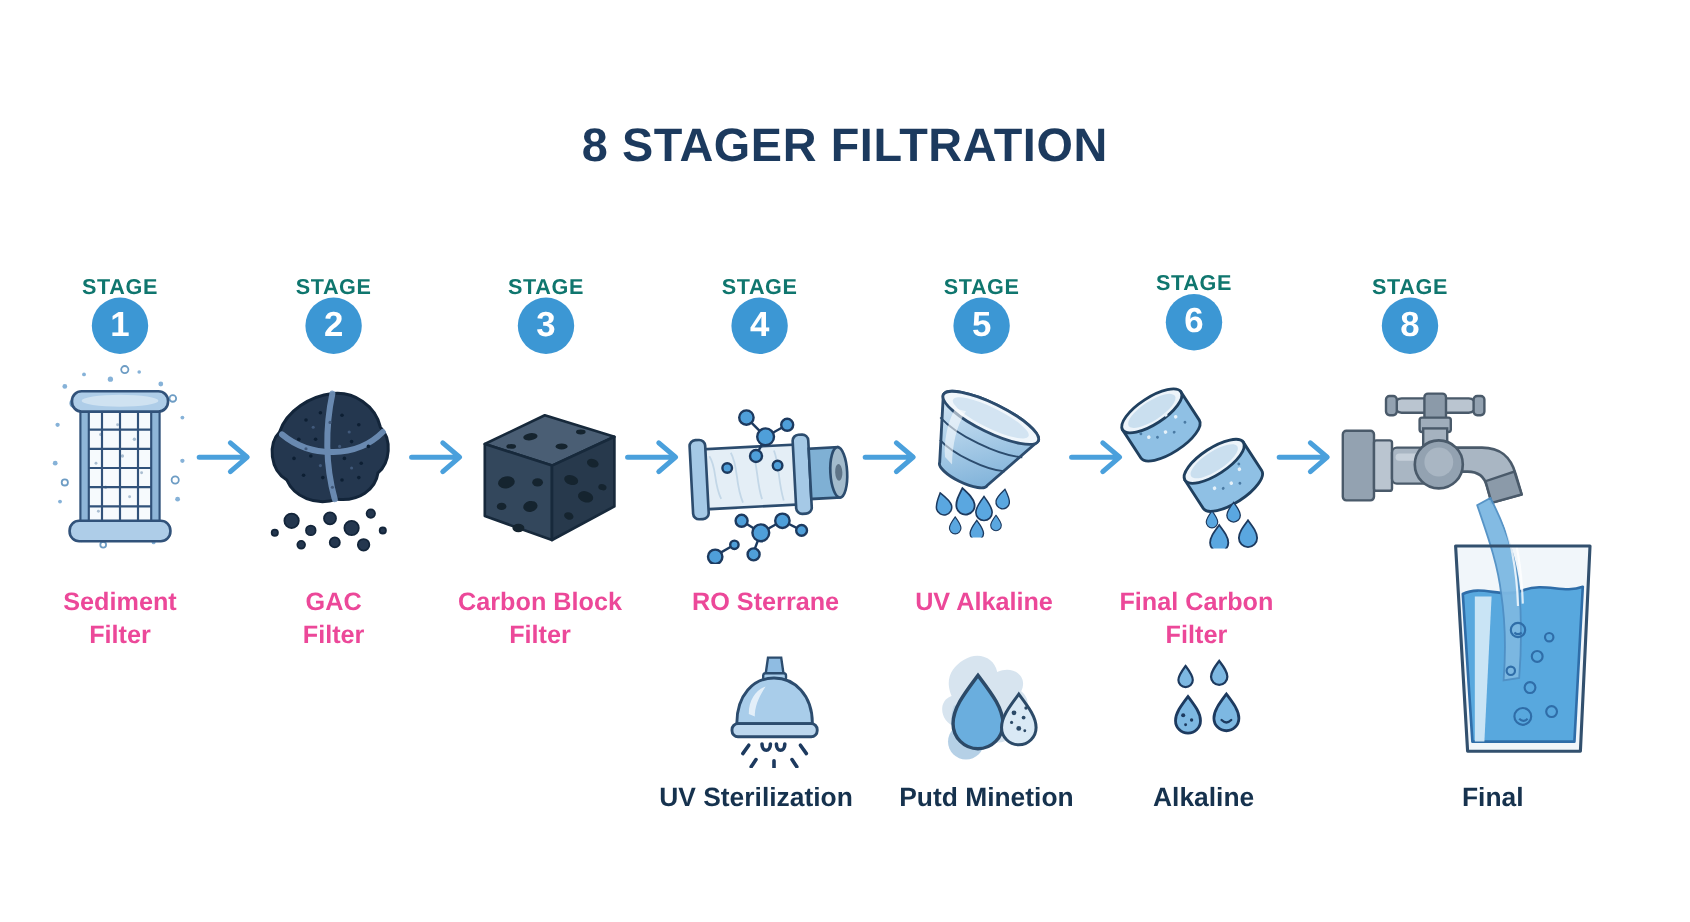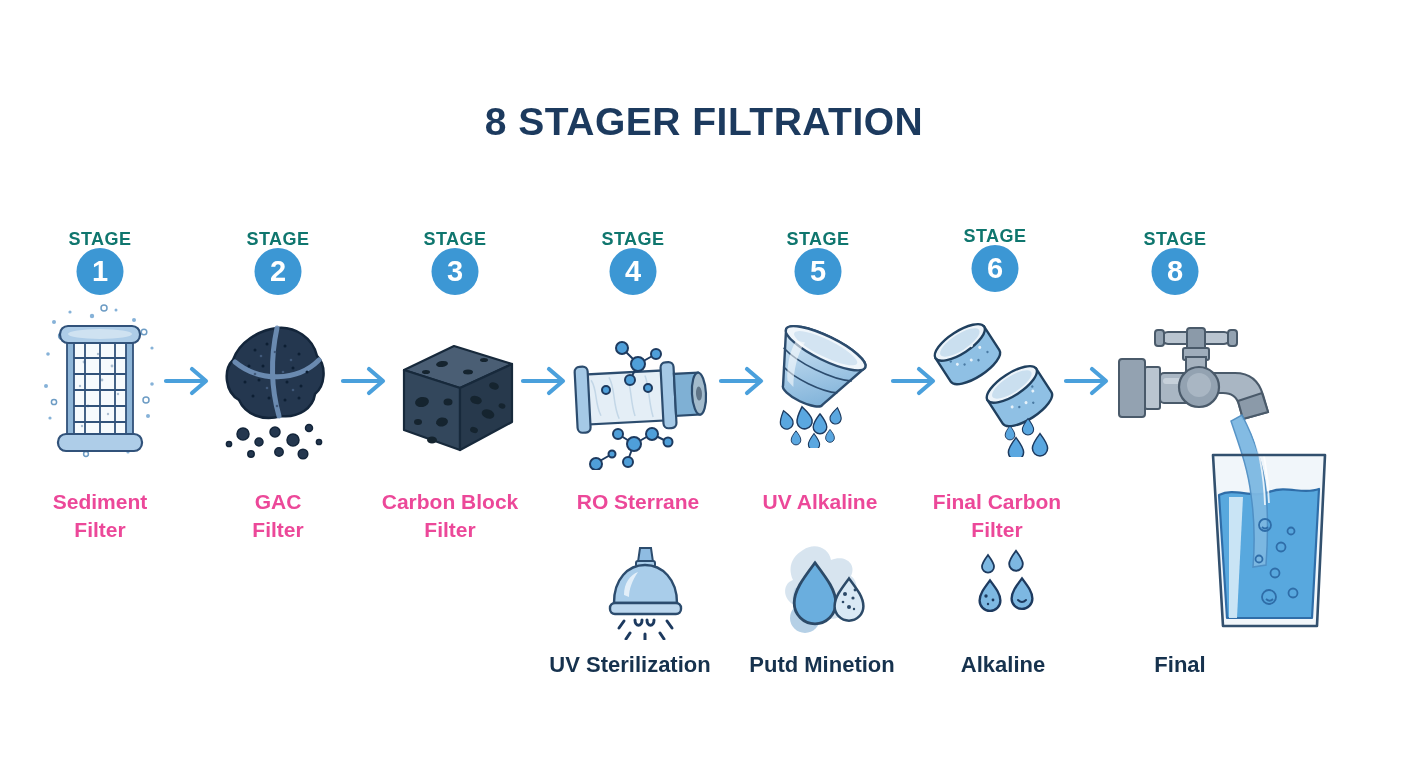--- a/index.html
+++ b/index.html
@@ -406,17 +406,17 @@
     <span>Putd Minetion</span>
       <span></span>
   </div>
   <div class="sec-label" style="left:630px">
     <span>UV Sterilization</span>
       <span></span>
   </div>
   <div class="sec-label" style="left:1003px">
     <span>Alkaline</span>
   </div>
-  <div class="sec-label" style="left:1180px">
+  <div class="sec-label" style="left:1244px">
     <span>Final</span>
   </div>
 
 </div>
 
 </body></html>

